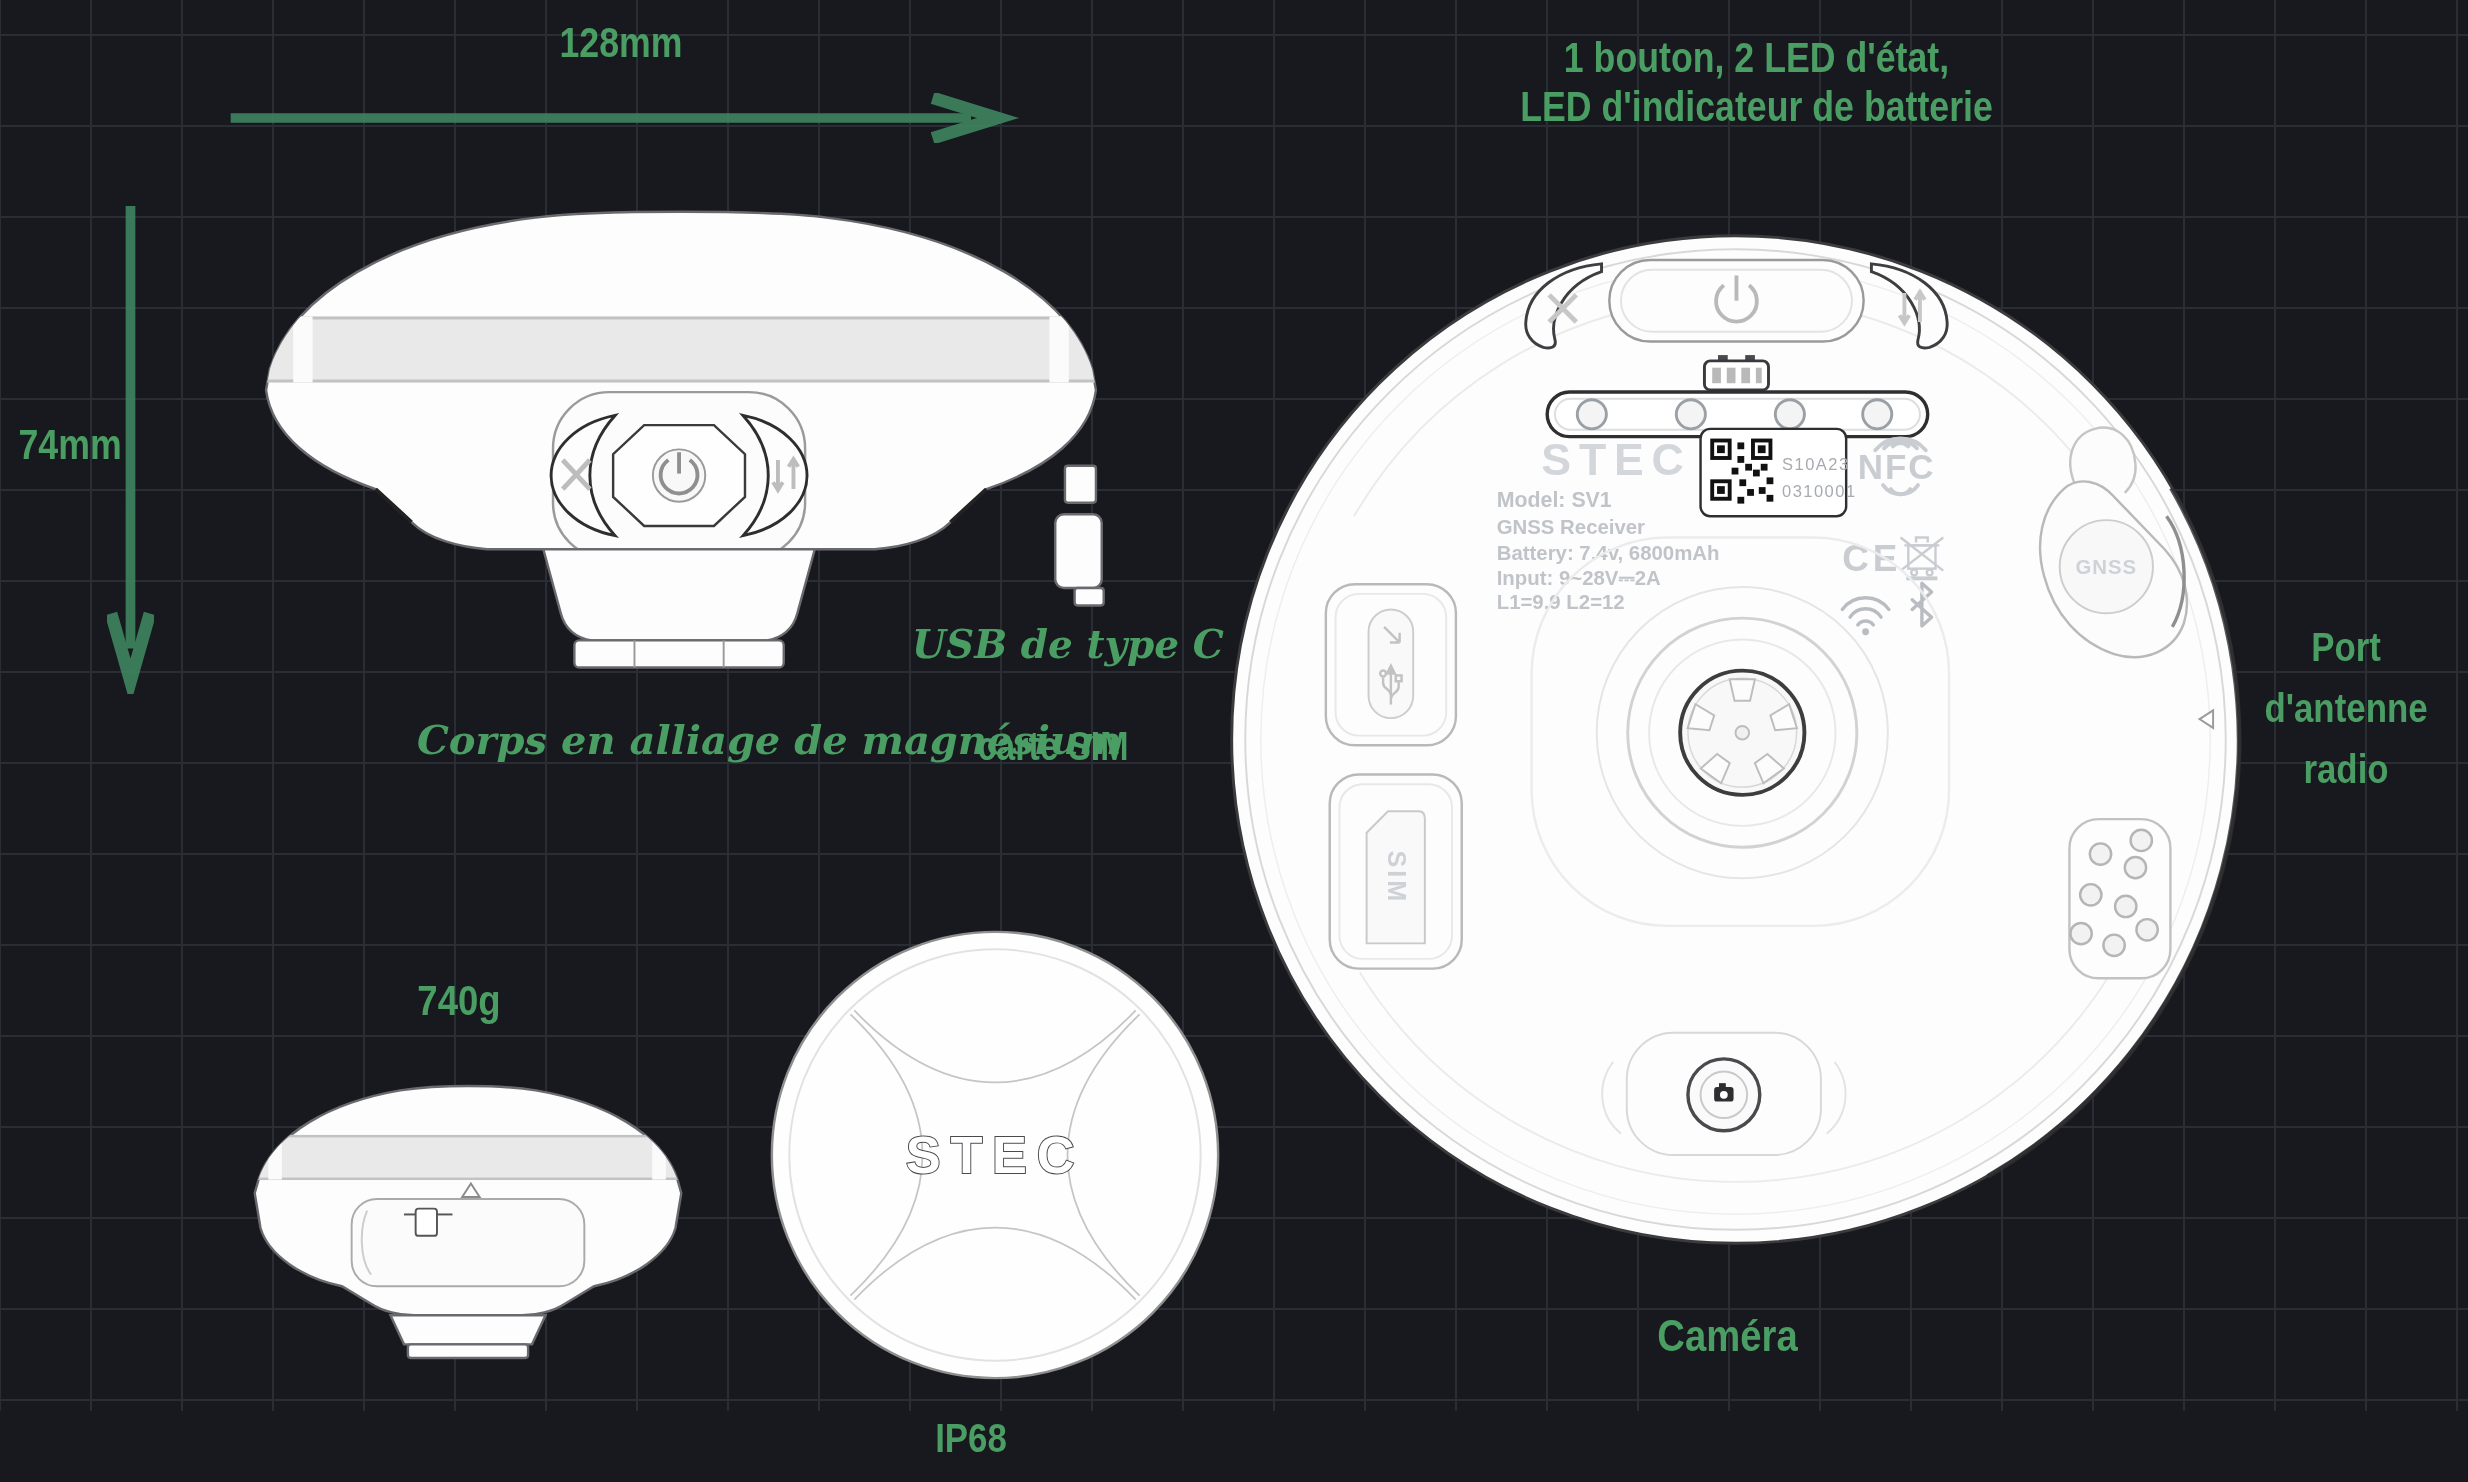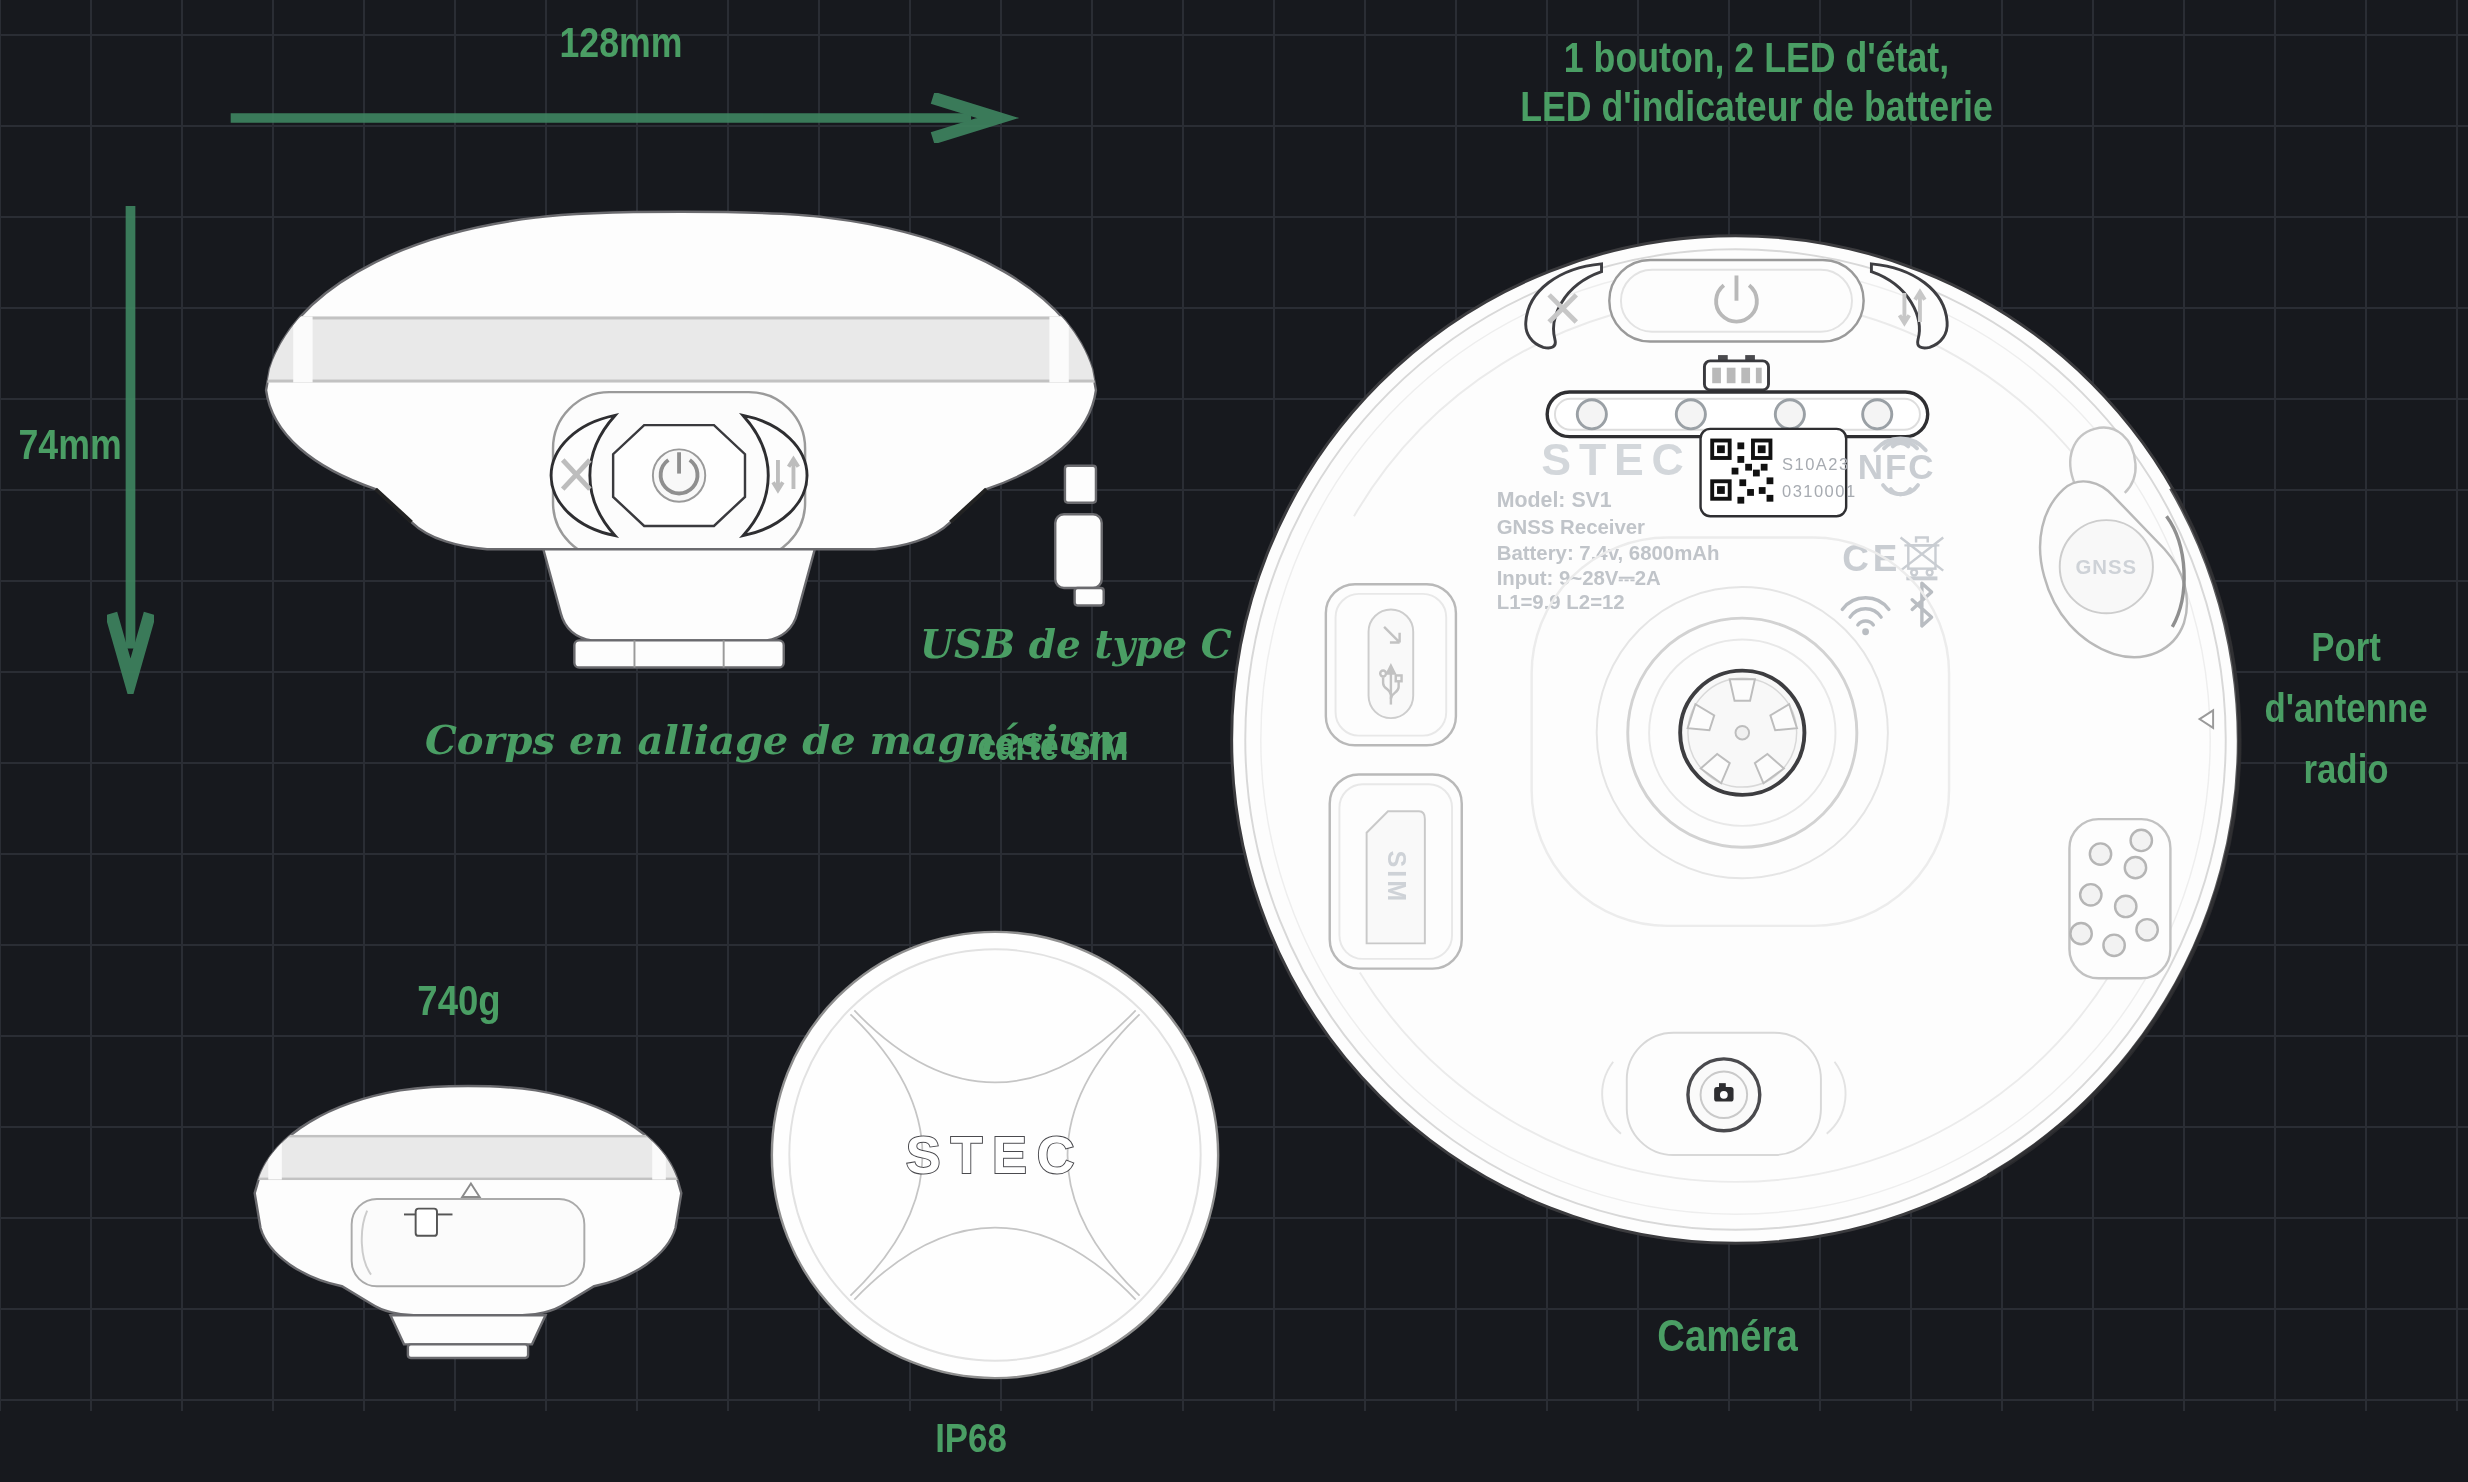--- a/index.html
+++ b/index.html
@@ -14,21 +14,21 @@
     background-position:-1px 34px;
     font-family:"Liberation Sans",sans-serif;
   }
   .glabel{
     position:absolute;color:#4a9e64;font-weight:700;text-align:center;
     transform:scaleX(.85);transform-origin:center;line-height:1.15;
     font-family:"Liberation Sans",sans-serif;white-space:nowrap;
   }
   .script{
     position:absolute;color:#4a9e64;text-align:left;white-space:nowrap;
-    font-family:"DejaVu Serif",serif;font-style:italic;font-weight:700;padding-left:8px;
+    font-family:"DejaVu Serif",serif;font-style:italic;font-weight:700;
   }
   .dev{position:absolute;}
   svg text{font-family:"Liberation Sans",sans-serif;}
 </style>
 </head>
 <body>
 
 <div class="stage">
 
   <div class="glabel" style="left:524px;top:19.4px;width:194px;font-size:42px;">128mm</div>

